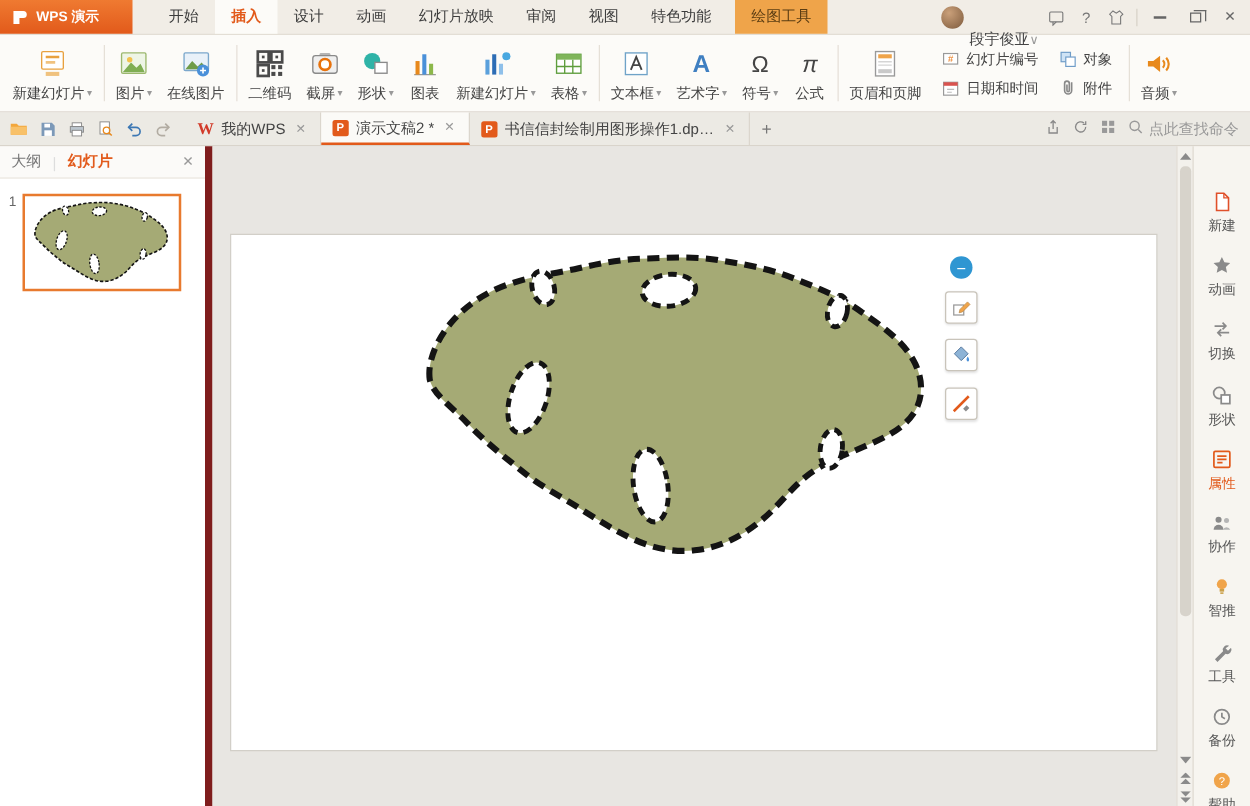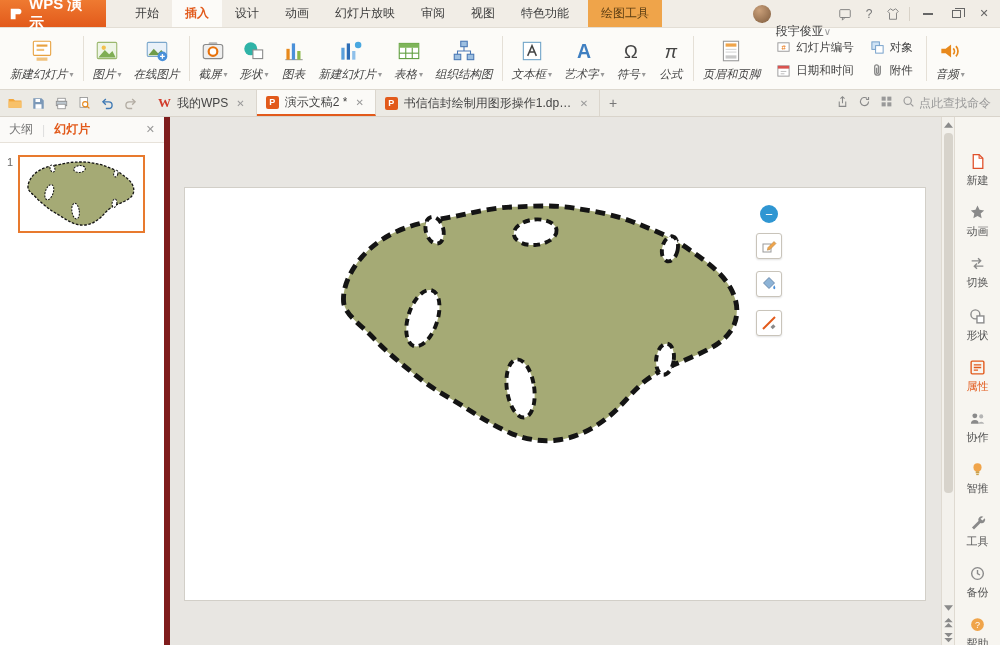--- a/index.html
+++ b/index.html
@@ -1,41 +1,41 @@
 <!DOCTYPE html>
 <html style="--accent: #e25a1b; --contextual_tab: #efa44a; --canvas_bg: #e8e6e2;"><head>
 <meta charset="utf-8">
 <style>
   * { margin:0; padding:0; box-sizing:border-box; }
   html,body { width:1000px; height:645px; overflow:hidden; }
   body { font-family:"Liberation Sans","DejaVu Sans",sans-serif; font-size:12px; color:#333; background:#e8e6e2; }
 
   
   .titlebar { height:28px; background:#f1ede6; display:flex; align-items:stretch; border-bottom:1px solid #e3ded5; }
-  .logo { width:106px; background:linear-gradient(#ef7a31,var(--accent,#e25a1b)); color:#fff; display:flex; align-items:center; gap:6px; padding:0 9px; font-weight:bold; font-size:15px; }
+  .logo { width:106px; background:linear-gradient(#ef7a31,var(--accent,#e25a1b)); color:#fff; display:flex; align-items:center; gap:6px; padding:0 9px; font-weight:bold; font-size:11px; }
   .logo svg { flex:0 0 auto; }
   .menutabs { display:flex; align-items:stretch; margin-left:16px; }
   .mtab { padding:0 13px; line-height:27px; color:#3c3c3c; cursor:default; white-space:nowrap; }
   .mtab.active { background:#fcfbf8; color:var(--accent,#e25a1b); font-weight:bold; }
   .mtab.contextual { background:var(--contextual_tab,#efa44a); color:#5a3c12; margin-left:6px; }
   .tb-right { margin-left:auto; display:flex; align-items:center; padding-right:2px; }
   .avatar { width:18px; height:18px; border-radius:50%; background:radial-gradient(circle at 35% 30%,#caa07a,#7d5a3c); margin:0 5px; }
   .username { color:#444; margin-right:2px; white-space:nowrap;margin-top:36px; }
   .tb-ico { width:24px; height:27px; display:flex; align-items:center; justify-content:center; color:#777; }
   .vsep { width:1px; height:14px; background:#d8d2c8; margin:0 4px; align-self:center; }
   .win-btn { width:28px; height:27px; display:flex; align-items:center; justify-content:center; color:#666; font-size:11px; }
   .ico-min { width:10px; height:0; border-bottom:2px solid #666; display:inline-block; }
   .ico-restore { width:9px; height:8px; border:1px solid #666; display:inline-block; position:relative; }
   .ico-restore:before { content:""; position:absolute; left:2px; top:-3px; width:9px; height:8px; border:1px solid #666; border-left:none; border-bottom:none; }
 
   
   .ribbon { height:62px; background:#fcfbf8; border-bottom:1px solid #ddd8cf; display:flex; align-items:stretch; padding:1px 4px; }
   .ritem { display:flex; flex-direction:column; align-items:center; justify-content:center; padding:2px 6px; gap:1px; cursor:default; }
   .ritem .icn { height:30px; display:flex; align-items:center; justify-content:center; }
-  .rlabel { font-size:11.5px; color:#444; white-space:nowrap; display:flex; align-items:center;font-style:italic; }
+  .rlabel { font-size:11.5px; color:#444; white-space:nowrap; display:flex; align-items:center; }
   .arrow { font-size:8px; color:#999; margin-left:2px; }
   .rsep { width:1px; background:#e5e0d7; margin:7px 3px; }
   .rgrid { display:grid; grid-template-columns:auto auto; column-gap:16px; row-gap:8px; align-content:center; padding:0 10px; }
   .sitem { display:flex; align-items:center; gap:5px; font-size:11.5px; color:#444; white-space:nowrap; cursor:default; }
 
   
   .docbar { height:27px; background:#eceae4; border-bottom:1px solid #d9d4cb; display:flex; align-items:stretch; }
   .db-icons { display:flex; align-items:center; gap:1px; padding:0 4px; }
   .db-ico { width:22px; height:22px; display:flex; align-items:center; justify-content:center; }
   .dtabs { display:flex; align-items:stretch; margin-left:4px; }
@@ -185,20 +185,39 @@
           <path d="M14.8 17 h4.4 M17 14.8 v4.4" stroke="#fff" stroke-width="1.2"></path>
         </svg>
     </span>
     <span class="rlabel">
         <span>在线图片</span>
       </span>
   </div>
 
   <div class="rsep"></div>
 
+  <div class="ritem">
+    <span class="icn">
+      <svg width="26" height="26" viewBox="0 0 24 24" fill="#4a4a4a">
+          <rect x="3" y="3" width="8" height="8" fill="none" stroke="#4a4a4a" stroke-width="2"></rect>
+          <rect x="6" y="6" width="2" height="2"></rect>
+          <rect x="13" y="3" width="8" height="8" fill="none" stroke="#4a4a4a" stroke-width="2"></rect>
+          <rect x="16" y="6" width="2" height="2"></rect>
+          <rect x="3" y="13" width="8" height="8" fill="none" stroke="#4a4a4a" stroke-width="2"></rect>
+          <rect x="6" y="16" width="2" height="2"></rect>
+          <rect x="13" y="13" width="3" height="3"></rect>
+          <rect x="18" y="13" width="3" height="3"></rect>
+          <rect x="13" y="18" width="3" height="3"></rect>
+          <rect x="18" y="18" width="3" height="3"></rect>
+        </svg>
+    </span>
+    <span class="rlabel">
+        <span>二维码</span>
+      </span>
+  </div>
 
   <div class="ritem">
     <span class="icn">
       <svg width="26" height="26" viewBox="0 0 24 24">
           <rect x="8" y="4" width="8" height="4" rx="1" fill="#b5b5b5"></rect>
           <rect x="3" y="6" width="18" height="13" rx="2" fill="#efefef" stroke="#8a8a8a"></rect>
           <circle cx="12" cy="12.5" r="4" fill="#fff" stroke="#e8720c" stroke-width="2"></circle>
         </svg>
     </span>
     <span class="rlabel">
@@ -258,33 +277,20 @@
           <line x1="15" y1="9" x2="15" y2="19" stroke="#5f9e3e"></line>
           <line x1="3" y1="14" x2="21" y2="14" stroke="#5f9e3e"></line>
         </svg>
     </span>
     <span class="rlabel">
         <span>表格</span>
         <span class="arrow">▾</span>
       </span>
   </div>
 
-  <div class="ritem">
-    <span class="icn">
-      <svg width="26" height="26" viewBox="0 0 24 24" stroke="#4a78b5" fill="#9dbfe0">
-          <rect x="9" y="3" width="6" height="5"></rect>
-          <rect x="3" y="15" width="6" height="5"></rect>
-          <rect x="15" y="15" width="6" height="5"></rect>
-          <path d="M12 8 v4 M12 12 H6 v3 M12 12 h6 v3" fill="none"></path>
-        </svg>
-    </span>
-    <span class="rlabel">
-        <span>组织结构图</span>
-      </span>
-  </div>
 
   <div class="rsep"></div>
 
   <div class="ritem">
     <span class="icn">
       <svg width="26" height="26" viewBox="0 0 24 24">
           <rect x="4" y="4" width="16" height="16" fill="#fff" stroke="#6fa3c8"></rect>
           <path d="M8 16.5 L12 7 L16 16.5 M9.6 13 h4.8" stroke="#444" fill="none" stroke-width="1.4"></path>
         </svg>
     </span>

